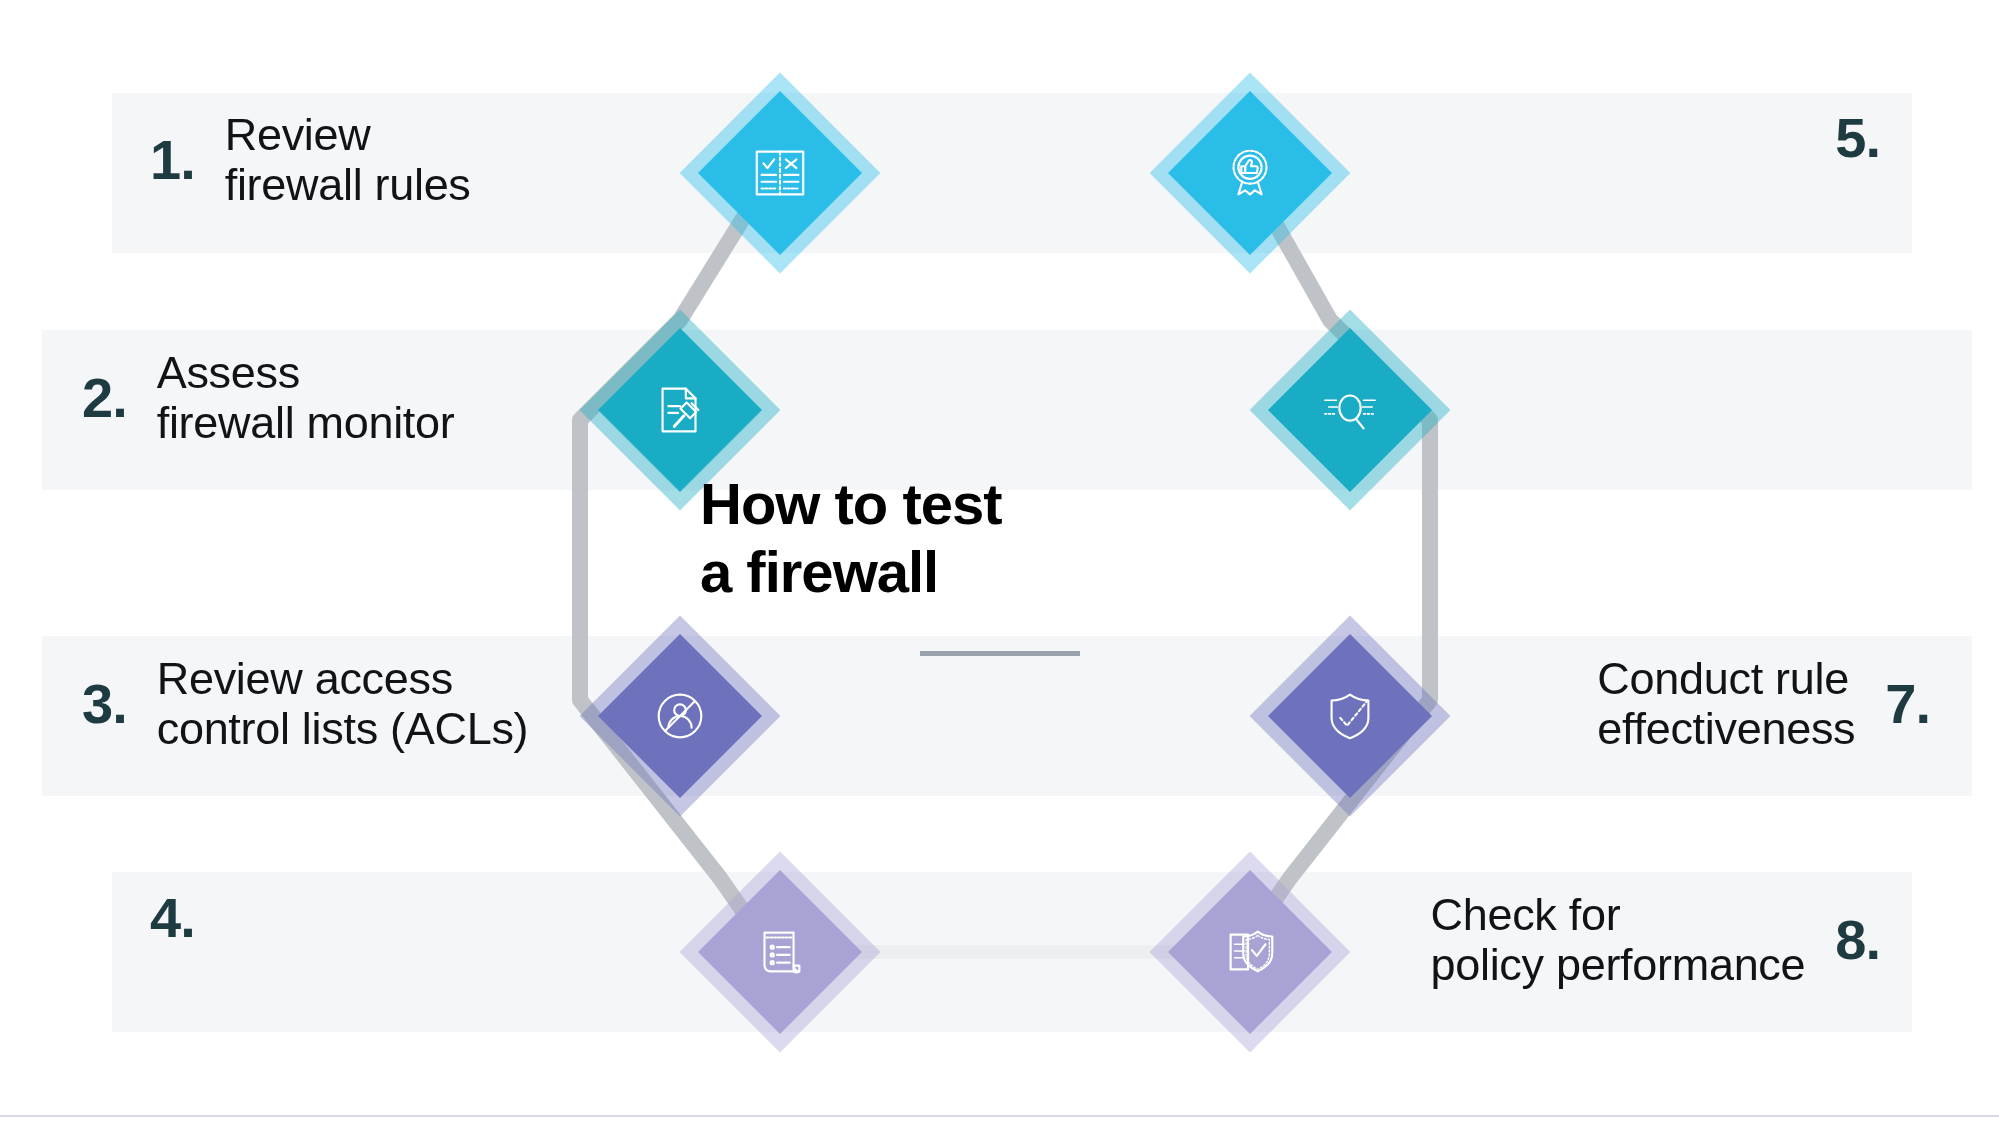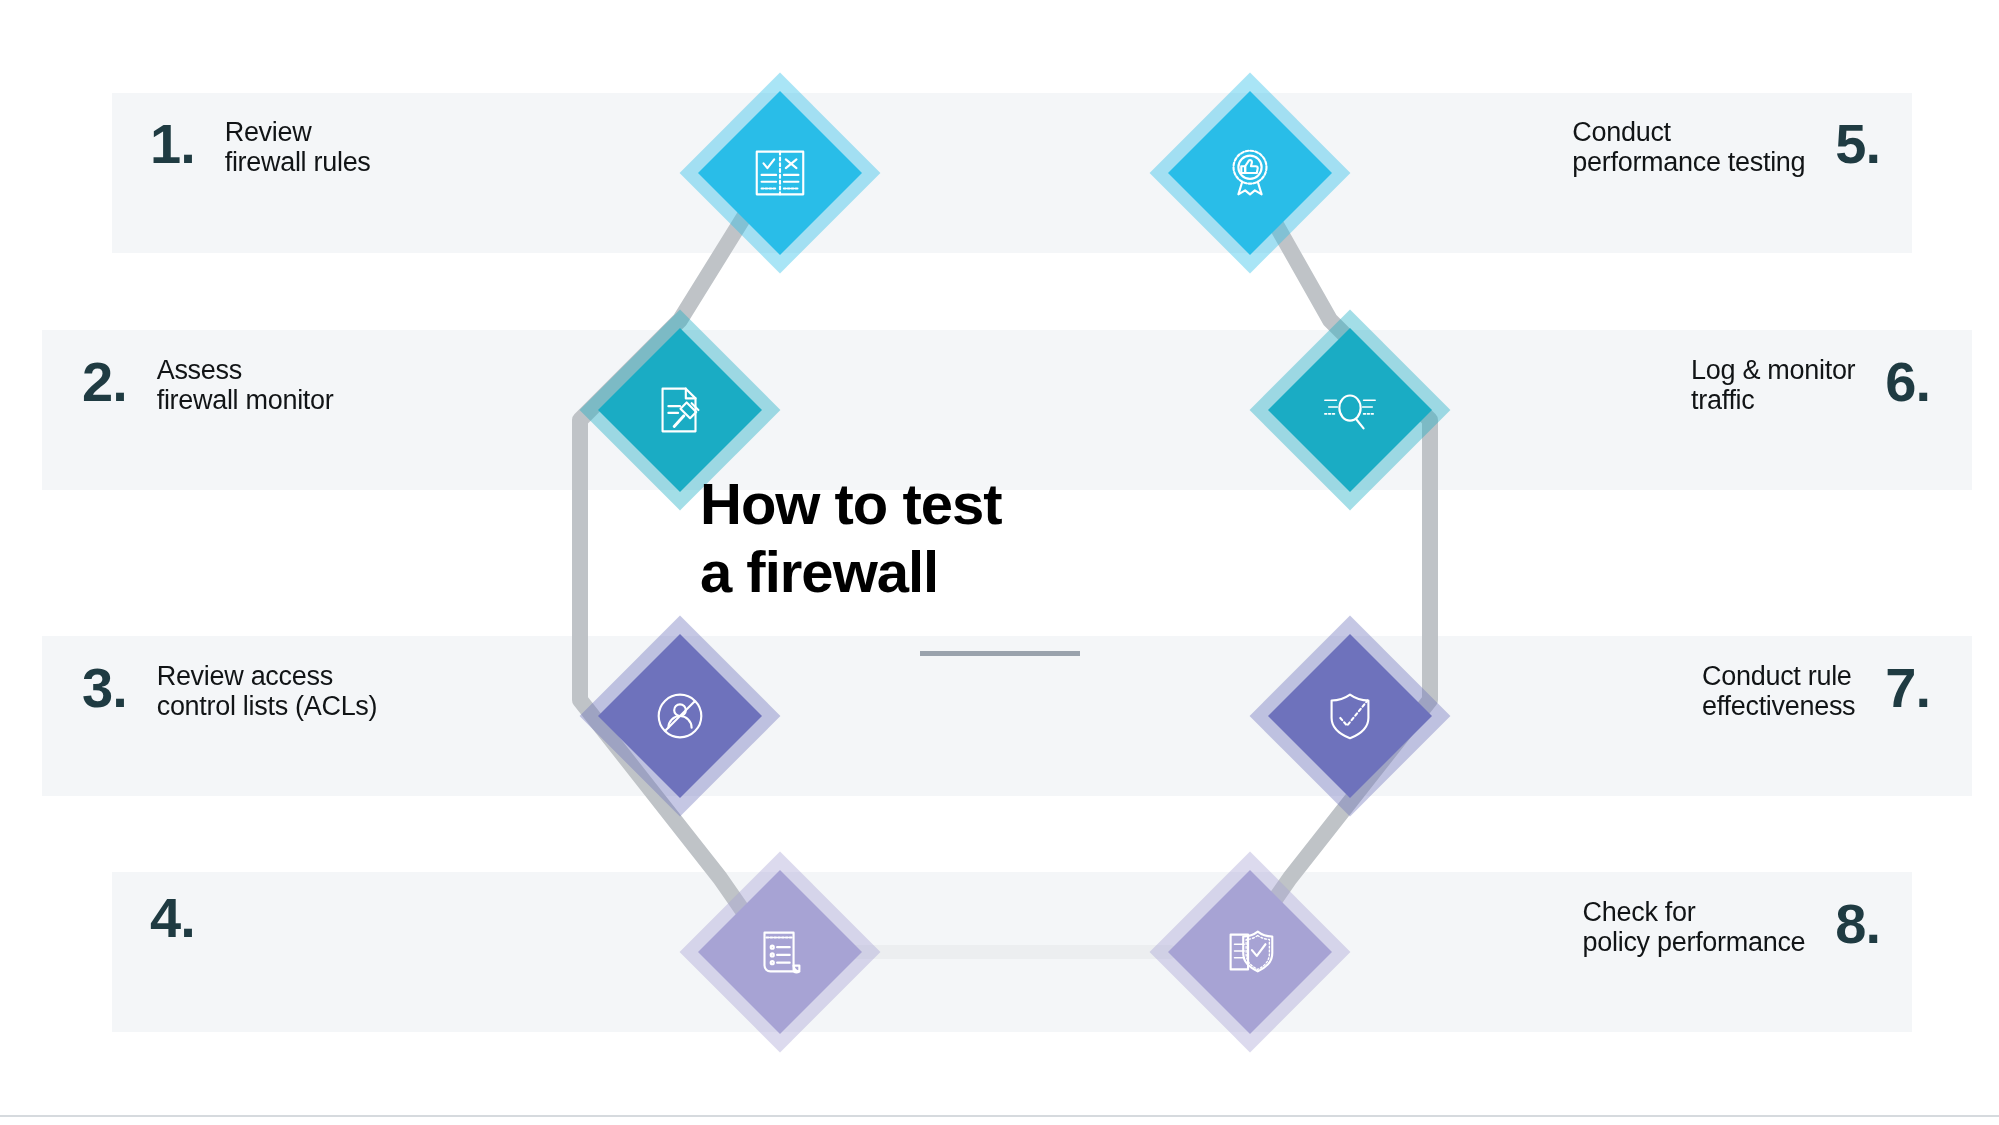--- a/index.html
+++ b/index.html
@@ -29,27 +29,26 @@
 
   .num {
     font-size:56px;
     font-weight:bold;
     color:#1f3b42;
     line-height:1;
     letter-spacing:-1px;
     flex:0 0 auto;
   }
   .label {
-    font-size:27px;
+    font-size:45px;
     line-height:1.12;
     color:#111416;
     white-space:pre-line;
     font-weight:400;
     letter-spacing:-0.3px;
-    margin-top:7px;
   }
   .step-text.right .label { text-align:left; }
 
   
   .diamond-wrap {
     position:absolute;
     width:200px; height:200px;
   }
   .halo, .core {
     position:absolute;
@@ -136,30 +135,23 @@
     <span class="num">3.</span>
     <span class="label">Review access
 control lists (ACLs)</span>
   </div>
 
   <div class="step-text" style="left:150px; top:890px; width:660px;">
     <span class="num">4.</span>
   </div>
 
   <div class="step-text right" style="left:1360px; top:110px; width:520px;">
-    <span class="label">Conduct
-performance testing</span>
     <span class="num">5.</span>
   </div>
 
-  <div class="step-text right" style="left:1460px; top:348px; width:470px;">
-    <span class="label">Log &amp; monitor
-traffic</span>
-    <span class="num">6.</span>
-  </div>
 
   <div class="step-text right" style="left:1460px; top:654px; width:470px;">
     <span class="label">Conduct rule
 effectiveness</span>
     <span class="num">7.</span>
   </div>
 
   <div class="step-text right" style="left:1370px; top:890px; width:510px;">
     <span class="label">Check for
 policy performance</span>

